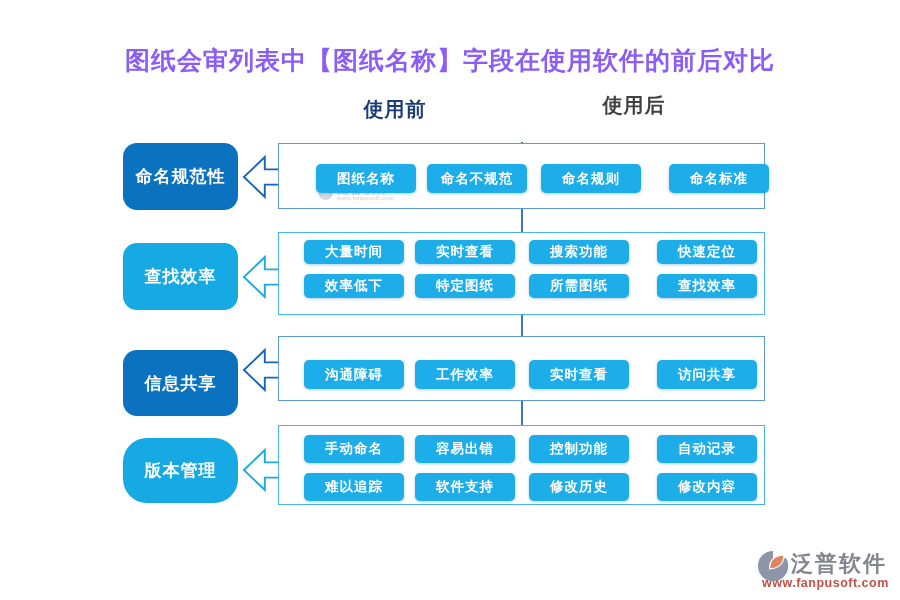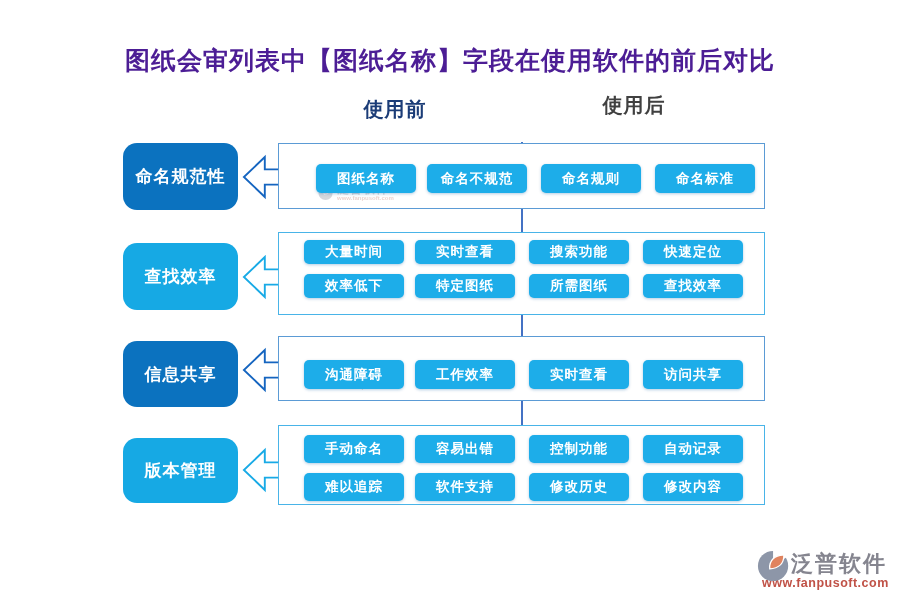--- a/index.html
+++ b/index.html
@@ -3,21 +3,21 @@
 <meta charset="utf-8">
 <style>
   html,body{margin:0;padding:0;background:#fff;}
   #stage{
     position:relative;width:900px;height:600px;background:#fff;overflow:hidden;
     font-family:"Liberation Sans","DejaVu Sans",sans-serif;
   }
   
   #title{
     position:absolute;top:44px;left:0;width:100%;text-align:center;
-    font-size:25px;font-weight:bold;color:#4c1d95;letter-spacing:1px;
+    font-size:25px;font-weight:bold;color:#8b5cf6;letter-spacing:1px;
   }
   .col-header{position:absolute;width:140px;text-align:center;font-size:20px;font-weight:bold;letter-spacing:1px;}
   #header-before{left:325px;top:96px;color:#1b3c77;}
   #header-after{left:564px;top:92px;color:#404040;}
   
   #divider{position:absolute;left:521px;top:142px;width:2px;height:363px;background:#4472c4;z-index:0;}
   
   .row-label{
     position:absolute;left:123px;width:115px;border-radius:14px;z-index:2;
     display:flex;align-items:center;justify-content:center;
@@ -26,43 +26,43 @@
   .theme-dark .row-label{background:#0b72bf;}
   .theme-cyan .row-label{background:#16a9e4;}
   .row-box{position:absolute;left:278px;width:487px;background:#fff;z-index:1;box-sizing:border-box;}
   .theme-dark .row-box{border:1.5px solid #5b9bd5;}
   .theme-cyan .row-box{border:1.5px solid #49b4e8;}
   .arrow{position:absolute;left:242px;width:38px;height:48px;z-index:4;}
   .theme-dark .arrow{color:#1565c0;}
   .theme-cyan .arrow{color:#18aae6;}
   .pills{position:absolute;display:grid;grid-template-columns:100px 100px;row-gap:10px;z-index:3;}
   .pills.before{left:304px;column-gap:11px;}
-  .pills.after{left:529px;column-gap:14px;}
+  .pills.after{left:529px;column-gap:28px;}
   .pill{
     background:#1dade9;border-radius:5px;color:#fff;font-size:13.5px;font-weight:bold;
     display:flex;align-items:center;justify-content:center;letter-spacing:1px;
     box-shadow:0 1px 3px rgba(0,90,160,.3);
   }
   
   .r0 .row-label{top:143px;height:67px;}
   .r0 .row-box{top:143px;height:66px;}
   .r0 .arrow{top:153px;}
   .r0 .pills{top:164px;padding-left:12px;}
   .r0 .pill{height:29px;}
   .r1 .row-label{top:243px;height:67px;}
   .r1 .row-box{top:232px;height:83px;}
   .r1 .arrow{top:253px;}
   .r1 .pills{top:240px;}
   .r1 .pill{height:24px;}
-  .r2 .row-label{top:341px;height:66px;}
+  .r2 .row-label{top:350px;height:66px;}
   .r2 .row-box{top:336px;height:65px;}
   .r2 .arrow{top:346px;}
   .r2 .pills{top:360px;}
   .r2 .pill{height:29px;}
-  .r3 .row-label{top:438px;height:65px;}
+  .r3 .row-label{top:438px;height:65px;border-radius:24px;}
   .r3 .row-box{top:425px;height:80px;}
   .r3 .arrow{top:446px;}
   .r3 .pills{top:435px;}
   .r3 .pill{height:28px;}
   
   .watermark{position:absolute;z-index:2;opacity:.28;display:flex;align-items:center;gap:3px;pointer-events:none;}
   .watermark.wm1{left:318px;top:183px;}
   .watermark.wm2{left:318px;top:372px;}
   .wm-brand{font-size:12px;font-weight:bold;color:#6e7685;line-height:12px;letter-spacing:1px;}
   .wm-url{font-size:6px;font-weight:bold;color:#b85c4a;line-height:7px;}

